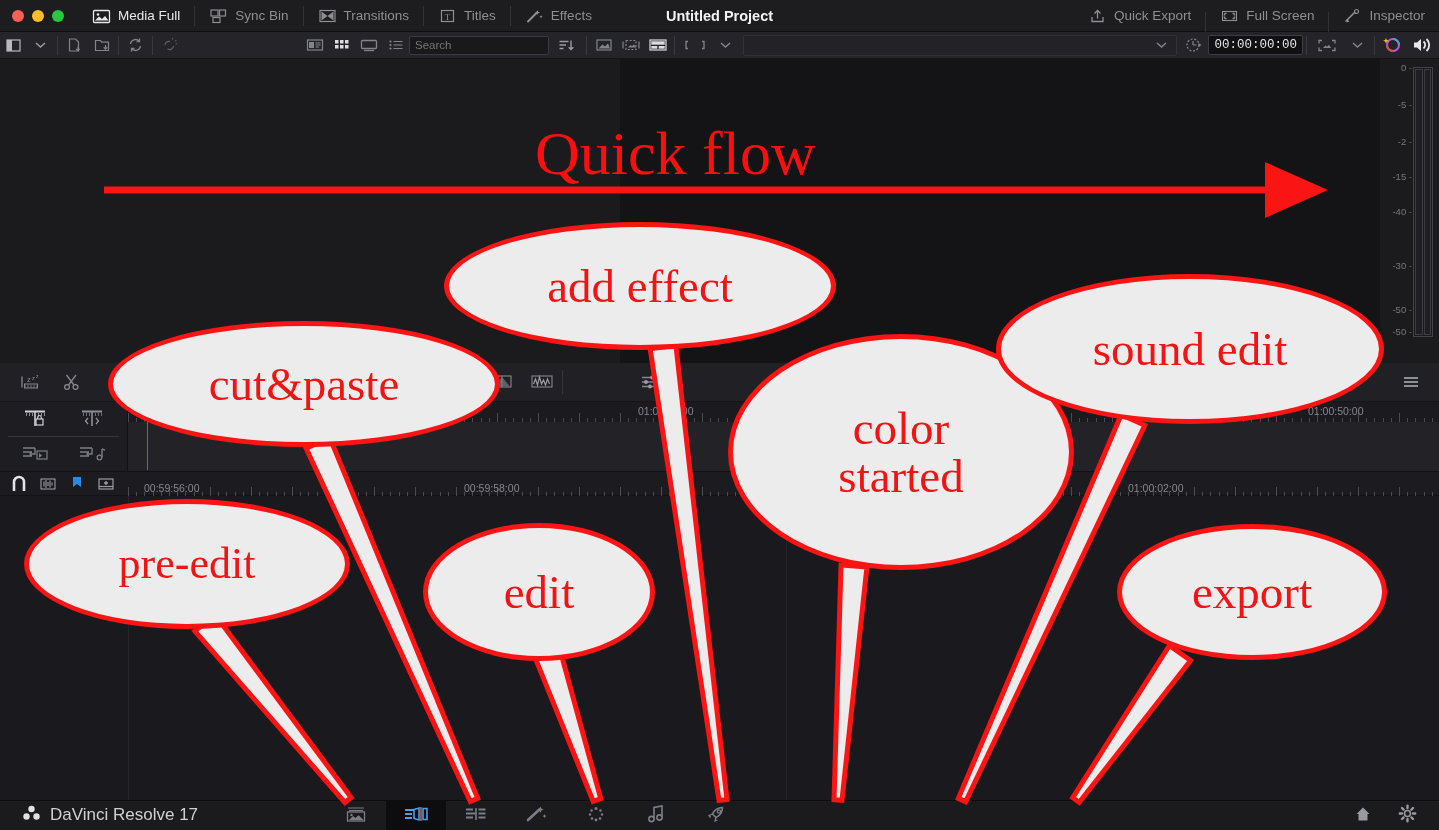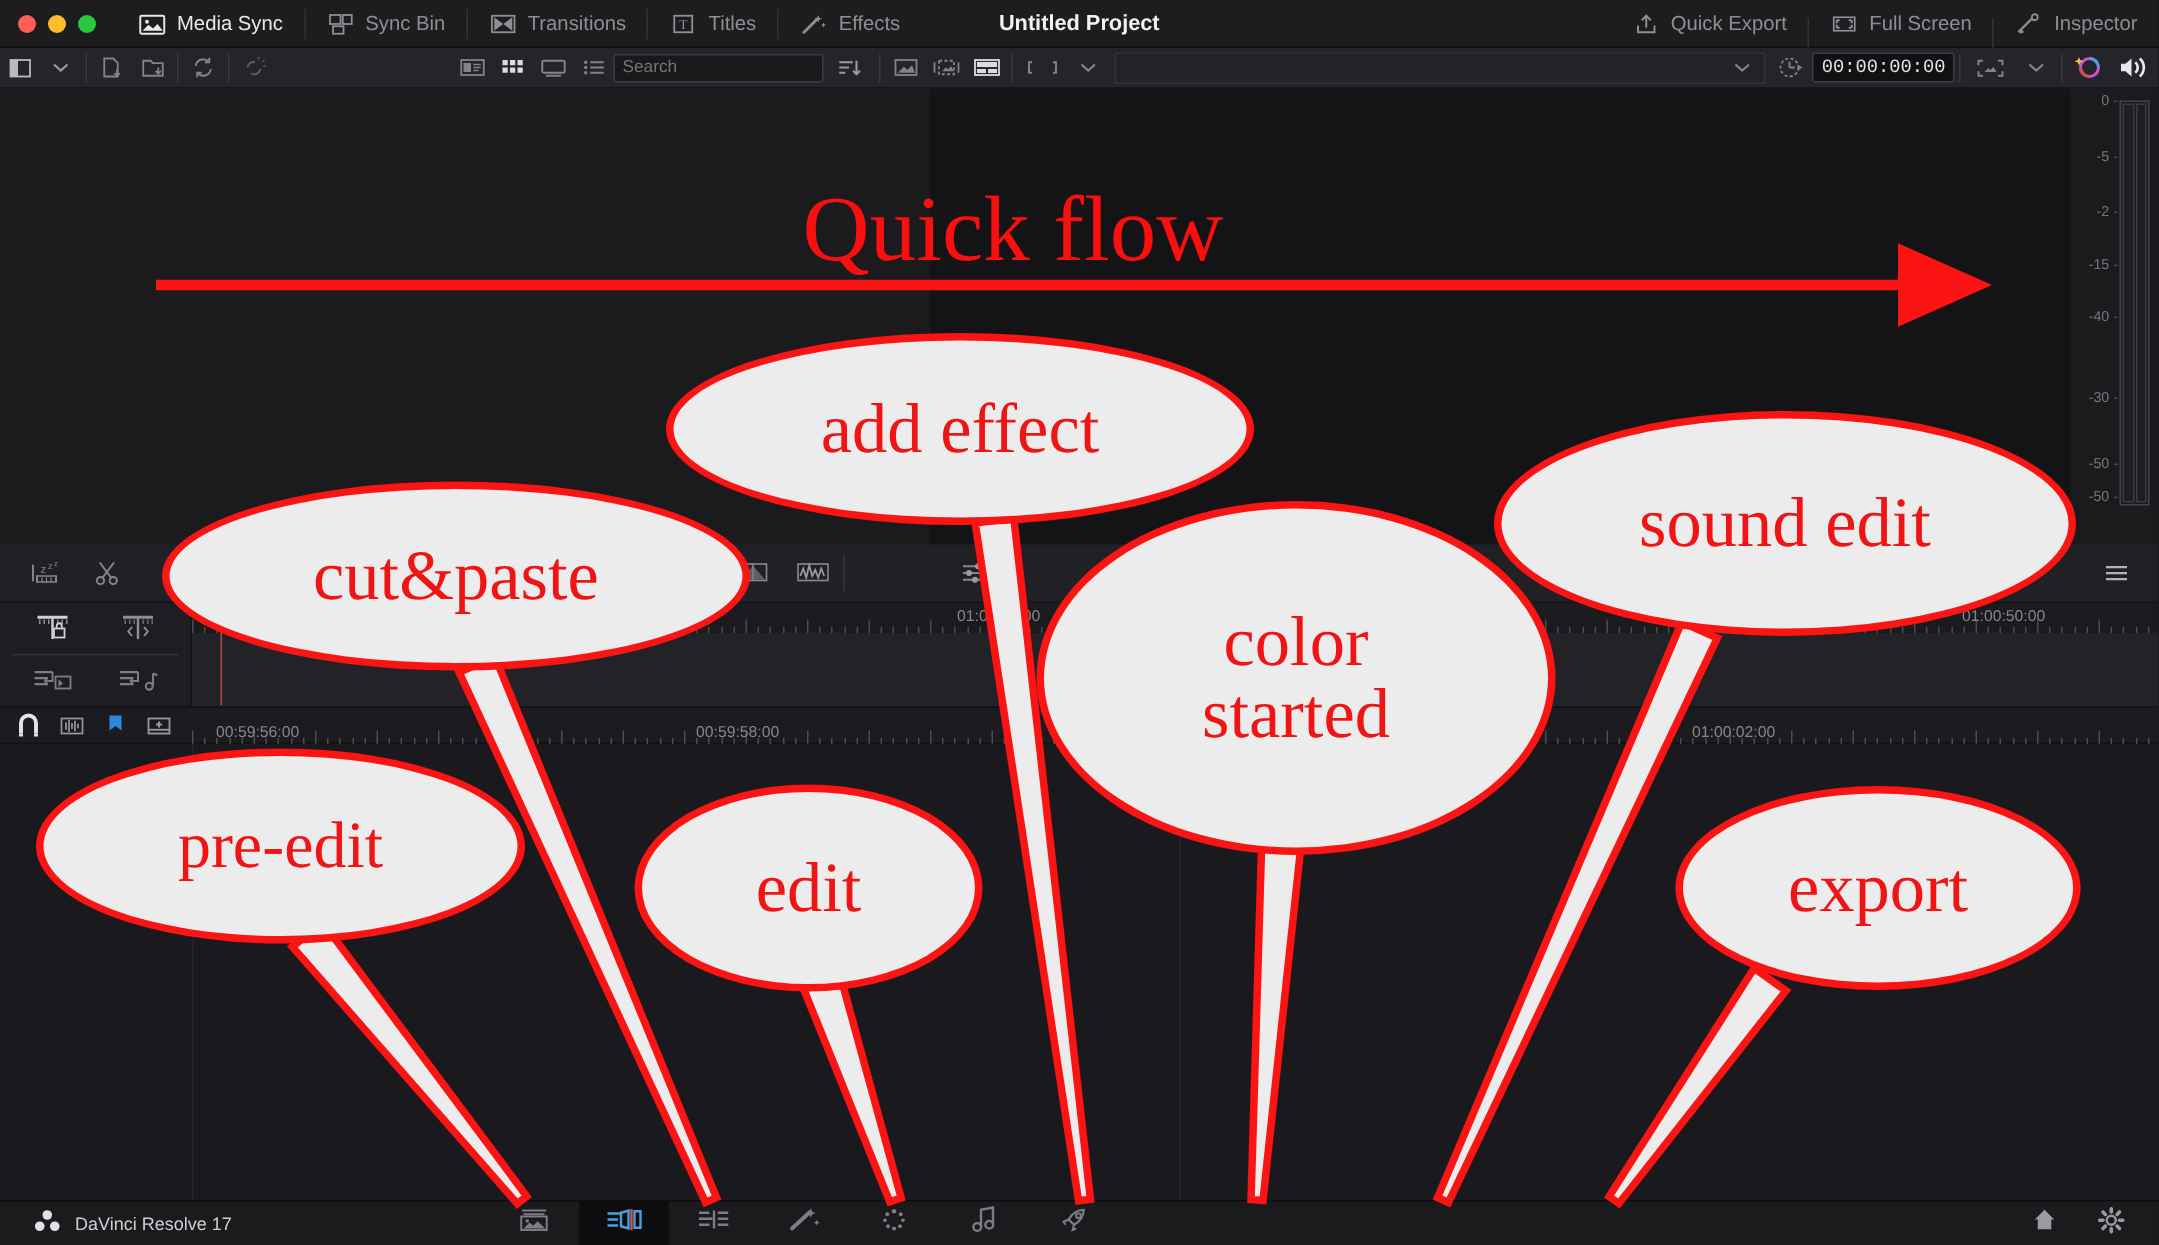--- a/index.html
+++ b/index.html
@@ -169,21 +169,21 @@
     position: absolute; color: #85858c; font-size: 10.5px;
     font-family: "Liberation Sans", sans-serif; white-space: nowrap;
   }
 
   
   .statusbar {
     position: absolute; left: 0; bottom: 0; width: 1439px; height: 30px;
     background: #1b1b1e; display: flex; align-items: center;
     border-top: 1px solid #0d0d10;
   }
-  .sb-brand { display: flex; align-items: center; gap: 9px; padding-left: 22px; color: #cfcfd4; font-size: 12px; }
+  .sb-brand { display: flex; gap: 9px; padding-left: 22px; color: #cfcfd4; font-size: 17px; }
   .sb-pages { position: absolute; left: 326px; display: flex; align-items: center; height: 30px; }
   .pagebtn {
     width: 60px; height: 30px; display: flex; align-items: center; justify-content: center;
     color: #7d7d85;
   }
   .pagebtn.active { background: #0d0d0f; color: #4b9fe0; }
   .sb-right { margin-left: auto; display: flex; align-items: center; gap: 26px; padding-right: 22px; color: #8d8d95; }
 
   
   .overlay { position: absolute; left: 0; top: 0; width: 1439px; height: 830px; pointer-events: none; }
@@ -212,21 +212,21 @@
     </div>
 
     <div class="tb-item active">
       <span class="tb-icon">
         <svg width="19" height="16" viewBox="0 0 19 16">
             <rect x="1.5" y="2.5" width="16" height="12" rx="1" fill="none" stroke="#e8e8ea" stroke-width="1.3"></rect>
             <circle cx="6" cy="6.5" r="1.3" fill="#e8e8ea"></circle>
             <path d="M3 12.5l4-4 3 2.5 3-3 3.5 4.5z" fill="#e8e8ea"></path>
           </svg>
       </span>
-      <span>Media Sync</span>
+      <span>Media Full</span>
     </div>
     <div class="tb-sep"></div>
 
     <div class="tb-item">
       <span class="tb-icon">
         <svg width="19" height="16" viewBox="0 0 19 16">
             <rect x="2" y="2" width="7" height="6" fill="none" stroke="#8e8e93" stroke-width="1.2"></rect>
             <rect x="10.5" y="2" width="6" height="6" fill="none" stroke="#8e8e93" stroke-width="1.2"></rect>
             <rect x="4" y="9.5" width="7" height="5" fill="none" stroke="#8e8e93" stroke-width="1.2"></rect>
           </svg>
@@ -1111,21 +1111,21 @@
         </div>
         <div class="bubble" style="left: 108px; top: 321px; width: 392px; height: 126px; font-size: 47px;">
           <div>cut&amp;paste</div>
         </div>
         <div class="bubble" style="left: 423px; top: 523px; width: 232px; height: 138px; font-size: 47px;">
           <div>edit</div>
         </div>
         <div class="bubble" style="left: 444px; top: 222px; width: 392px; height: 128px; font-size: 47px;">
           <div>add effect</div>
         </div>
-        <div class="bubble" style="left: 691px; top: 334px; width: 346px; height: 236px; font-size: 47px;">
+        <div class="bubble" style="left: 728px; top: 334px; width: 346px; height: 236px; font-size: 47px;">
           <div>color</div>
           <div>started</div>
         </div>
         <div class="bubble" style="left: 996px; top: 274px; width: 388px; height: 150px; font-size: 47px;">
           <div>sound edit</div>
         </div>
         <div class="bubble" style="left: 1117px; top: 524px; width: 270px; height: 136px; font-size: 47px;">
           <div>export</div>
         </div>
       </div>

